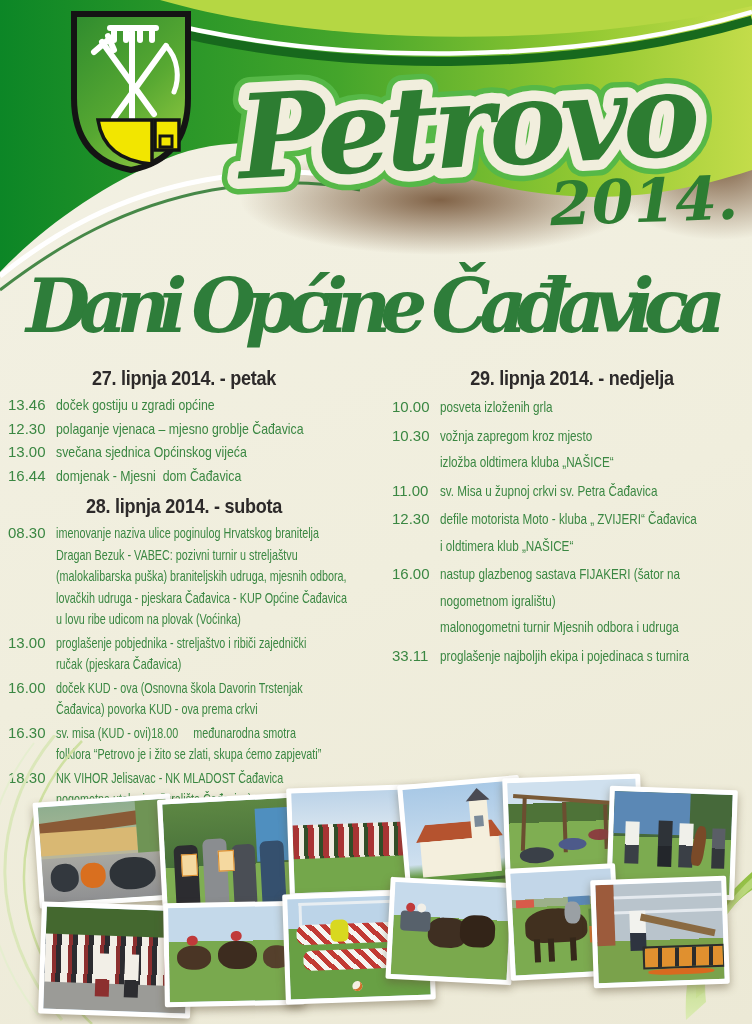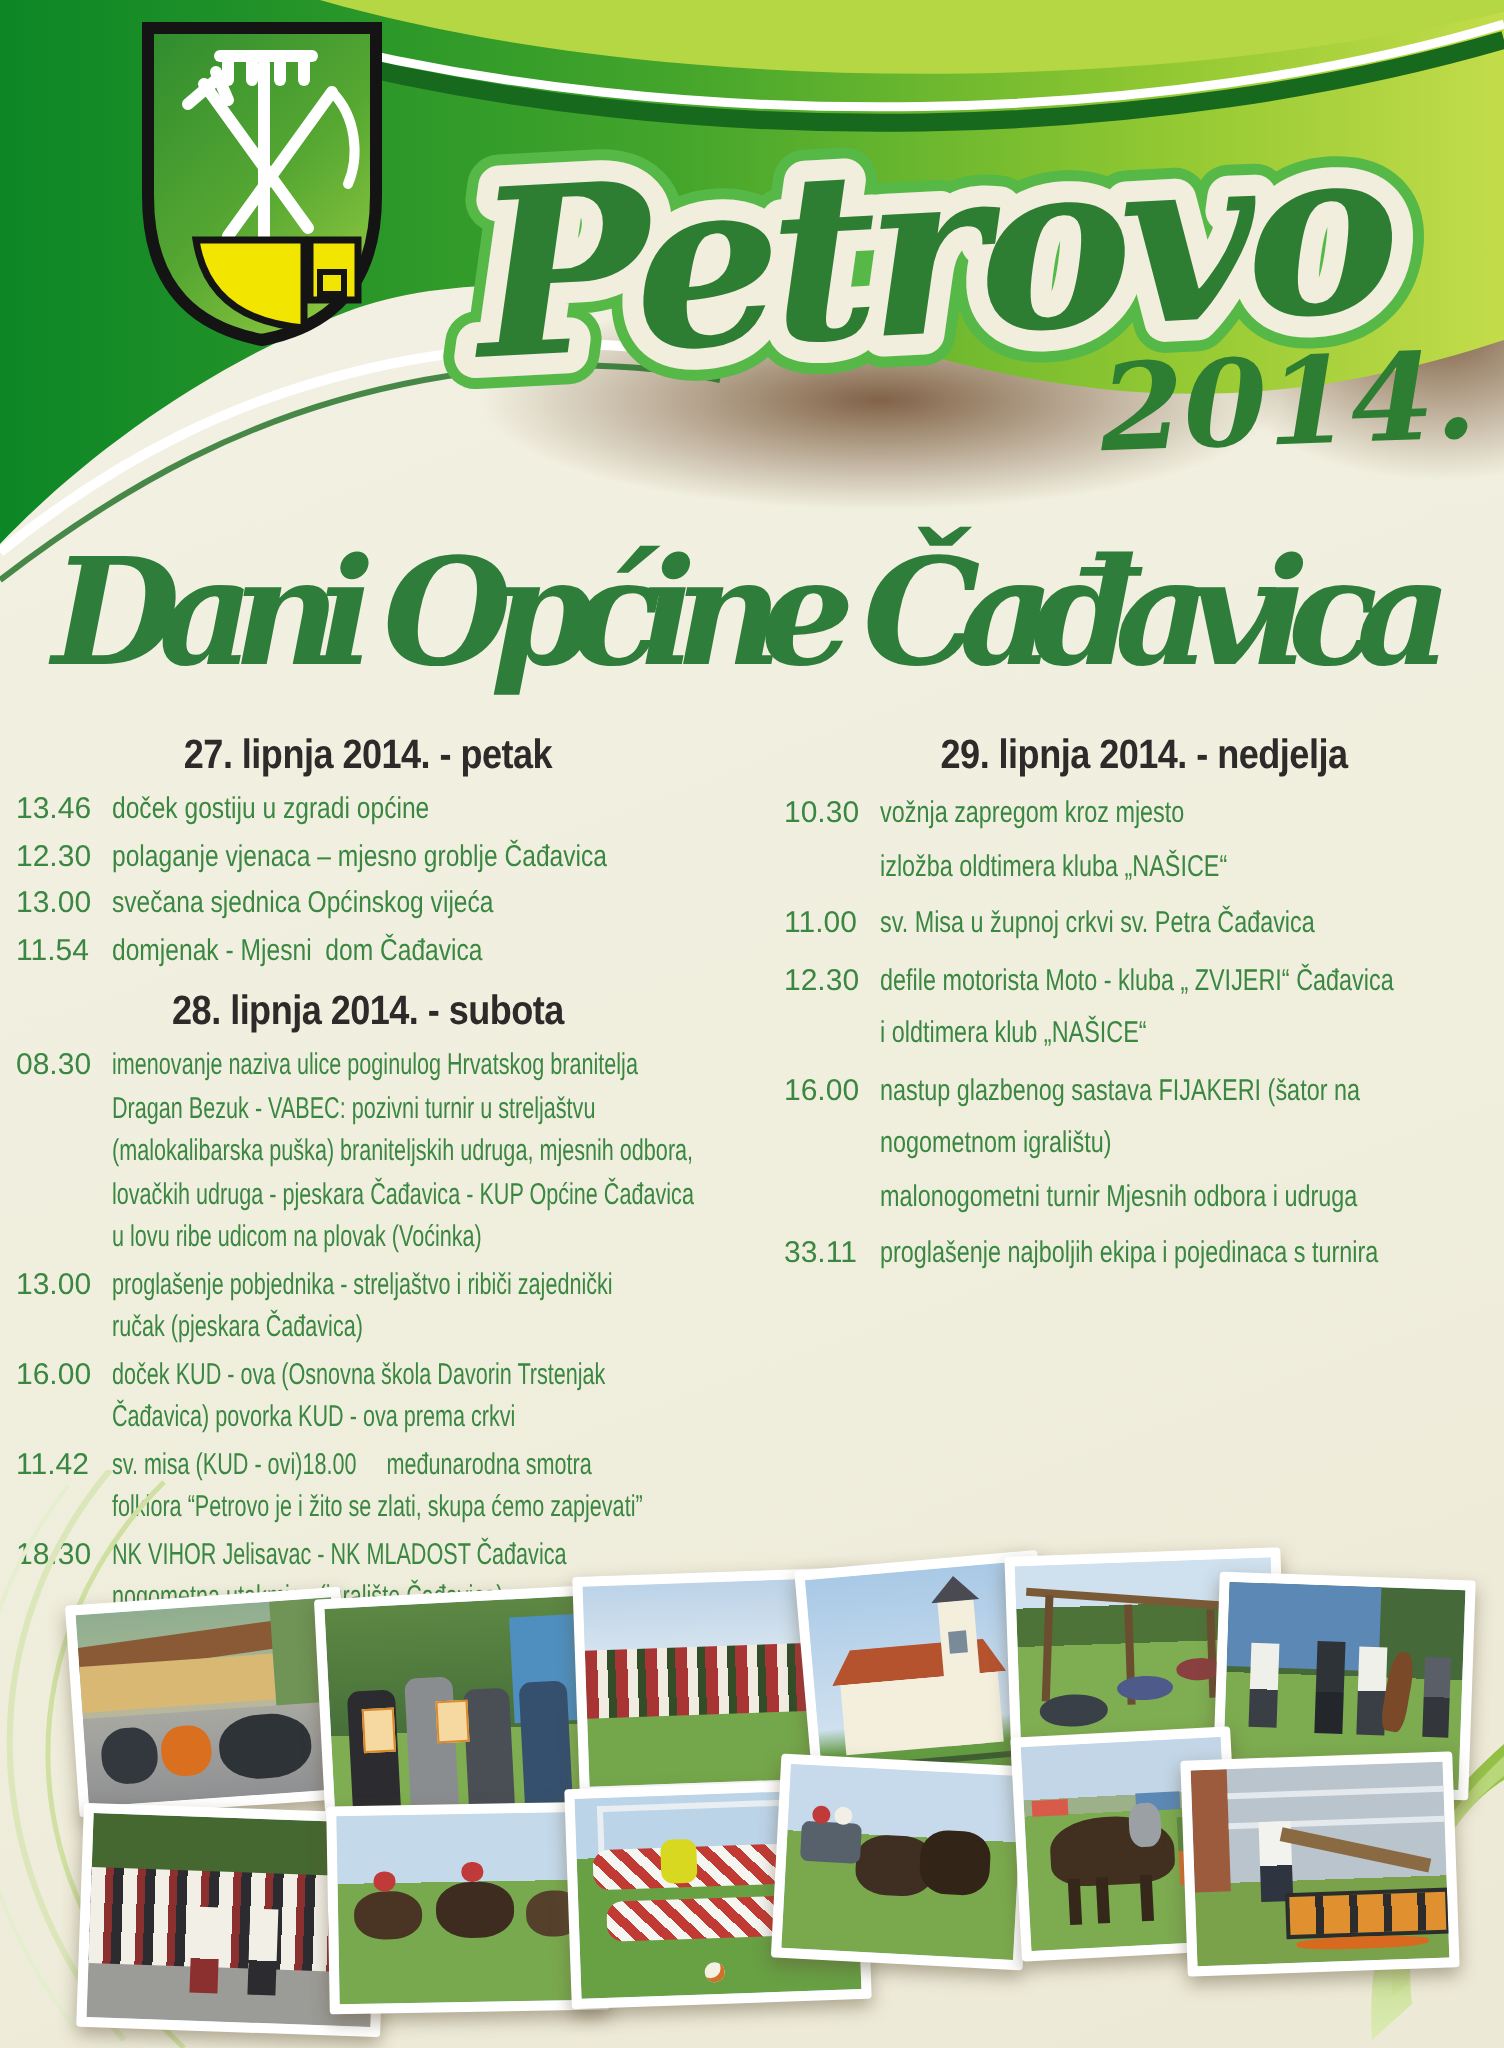--- a/index.html
+++ b/index.html
@@ -133,21 +133,21 @@
             <div class="line">polaganje vjenaca – mjesno groblje Čađavica</div>
           </div>
         </div>
         <div class="event">
           <div class="time">13.00</div>
           <div class="desc">
             <div class="line">svečana sjednica Općinskog vijeća</div>
           </div>
         </div>
         <div class="event">
-          <div class="time">11.54</div>
+          <div class="time">16.44</div>
           <div class="desc">
             <div class="line">domjenak - Mjesni  dom Čađavica</div>
           </div>
         </div>
       </section>
       <section class="day day-1">
         <h2 class="day-header">28. lipnja 2014. - subota</h2>
         <div class="event">
           <div class="time">08.30</div>
           <div class="desc">
@@ -166,38 +166,44 @@
           </div>
         </div>
         <div class="event">
           <div class="time">16.00</div>
           <div class="desc">
             <div class="line">doček KUD - ova (Osnovna škola Davorin Trstenjak</div>
             <div class="line">Čađavica) povorka KUD - ova prema crkvi</div>
           </div>
         </div>
         <div class="event">
-          <div class="time">11.42</div>
+          <div class="time">16.30</div>
           <div class="desc">
             <div class="line">sv. misa (KUD - ovi)18.00     međunarodna smotra</div>
             <div class="line">folklora “Petrovo je i žito se zlati, skupa ćemo zapjevati”</div>
           </div>
         </div>
         <div class="event">
           <div class="time">18.30</div>
           <div class="desc">
             <div class="line">NK VIHOR Jelisavac - NK MLADOST Čađavica</div>
             <div class="line">nogometna utakmica (igralište Čađavica)</div>
           </div>
         </div>
       </section>
     </div>
   <div id="col-right" class="schedule-col">
       <section class="day day-2">
         <h2 class="day-header">29. lipnja 2014. - nedjelja</h2>
+        <div class="event">
+          <div class="time">10.00</div>
+          <div class="desc">
+            <div class="line">posveta izloženih grla</div>
+          </div>
+        </div>
         <div class="event">
           <div class="time">10.30</div>
           <div class="desc">
             <div class="line">vožnja zapregom kroz mjesto</div>
             <div class="line">izložba oldtimera kluba „NAŠICE“</div>
           </div>
         </div>
         <div class="event">
           <div class="time">11.00</div>
           <div class="desc">

